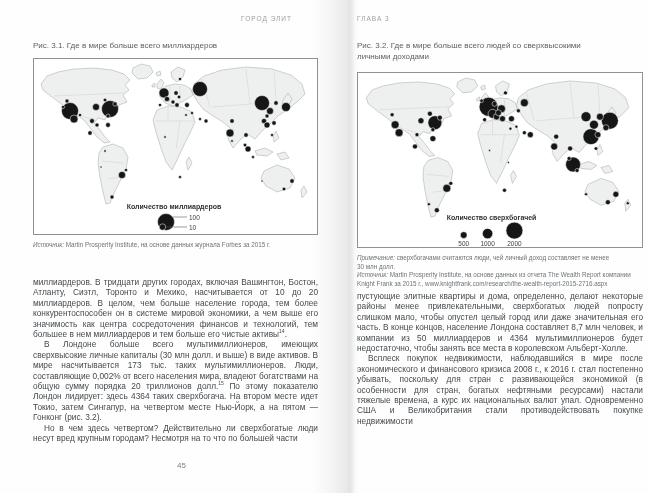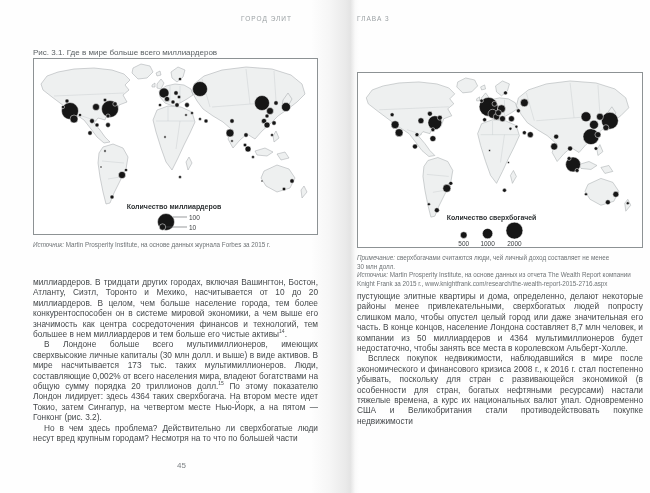--- a/index.html
+++ b/index.html
@@ -28,21 +28,21 @@
 
   .running-head {
     position:absolute; top:15px; left:0; right:0;
     font-size:6.5px; letter-spacing:1px; color:#9aa0a3;
   }
   .page-left  .running-head { text-align:right; padding-right:26px; }
   .page-right .running-head { text-align:left; }
 
   .fig-caption {
     position:absolute; top:40px; left:0; right:0;
-    font-size:8px; line-height:11px; color:#5b6164;margin-top:7px;
+    font-size:8px; line-height:11px; color:#5b6164;
   }
   .map-box {
     position:absolute; left:0; right:0;
     border:1px solid #8d9294; background:#fff;
   }
   .page-left  .map-box { top:58px; height:177px; }
   .page-right .map-box { top:72px; height:176px; }
   .map-box svg { display:block; width:100%; height:100%; }
 
   .land   { fill:#eef0f0; stroke:#a0a5a8; stroke-width:0.5; }
@@ -193,30 +193,32 @@
   </div>
 
   <div class="fig-note">
     <i>Источник:</i>
     <span>Martin Prosperity Institute, на основе данных журнала Forbes за 2015 г.</span>
   </div>
 
   <div class="body-text">
     <p class="cont"><span>миллиардеров. В тридцати других городах, включая Вашингтон, Бостон, Атланту, Сиэтл, Торонто и Мехико, насчитывается от 10 до 20 миллиардеров. В целом, чем больше население города, тем более конкурентоспособен он в системе мировой экономики, а чем выше его значимость как центра сосредоточения финансов и технологий, тем большее в нем миллиардеров и тем больше его чистые активы</span><sup>14</sup><span>.</span></p>
     <p class="ind"><span>В Лондоне больше всего мультимиллионеров, имеющих сверхвысокие личные капиталы (30 млн долл. и выше) в виде активов. В мире насчитывается 173 тыс. таких мультимиллионеров. Люди, составляющие 0,002% от всего населения мира, владеют богатствами на общую сумму порядка 20 триллионов долл.</span><sup>15</sup><span> По этому показателю Лондон лидирует: здесь 4364 таких сверхбогача. На втором месте идет Токио, затем Сингапур, на четвертом месте Нью-Йорк, а на пятом — Гонконг (рис. 3.2).</span></p>
-    <p class="ind">Но в чем здесь проблема? Действительно ли сверхбогатые люди несут вред крупным городам? Несмотря на то что по большей части</p>
+    <p class="ind">Но в чем здесь четвертом? Действительно ли сверхбогатые люди несут вред крупным городам? Несмотря на то что по большей части</p>
   </div>
 
   <div class="page-num">45</div>
 </div>
 
 <div class="page page-right">
   <div class="running-head">ГЛАВА 3</div>
 
   <div class="fig-caption">
+    <span style="display:block">Рис. 3.2. Где в мире больше всего людей со сверхвысокими</span>
+    <span style="display:block">личными доходами</span>
   </div>
 
   <div class="map-box">
     <svg viewBox="0 0 283 175" preserveAspectRatio="xMidYMid meet">
       <use href="#world"></use>
       <g id="fig2-bubbles">
           <circle cx="130" cy="34" r="9.5" class="bubble"></circle>
           <circle cx="134" cy="41" r="4.5" class="bubble"></circle>
           <circle cx="138" cy="44" r="3.2" class="bubble"></circle>
           <circle cx="143" cy="36" r="4" class="bubble"></circle>

